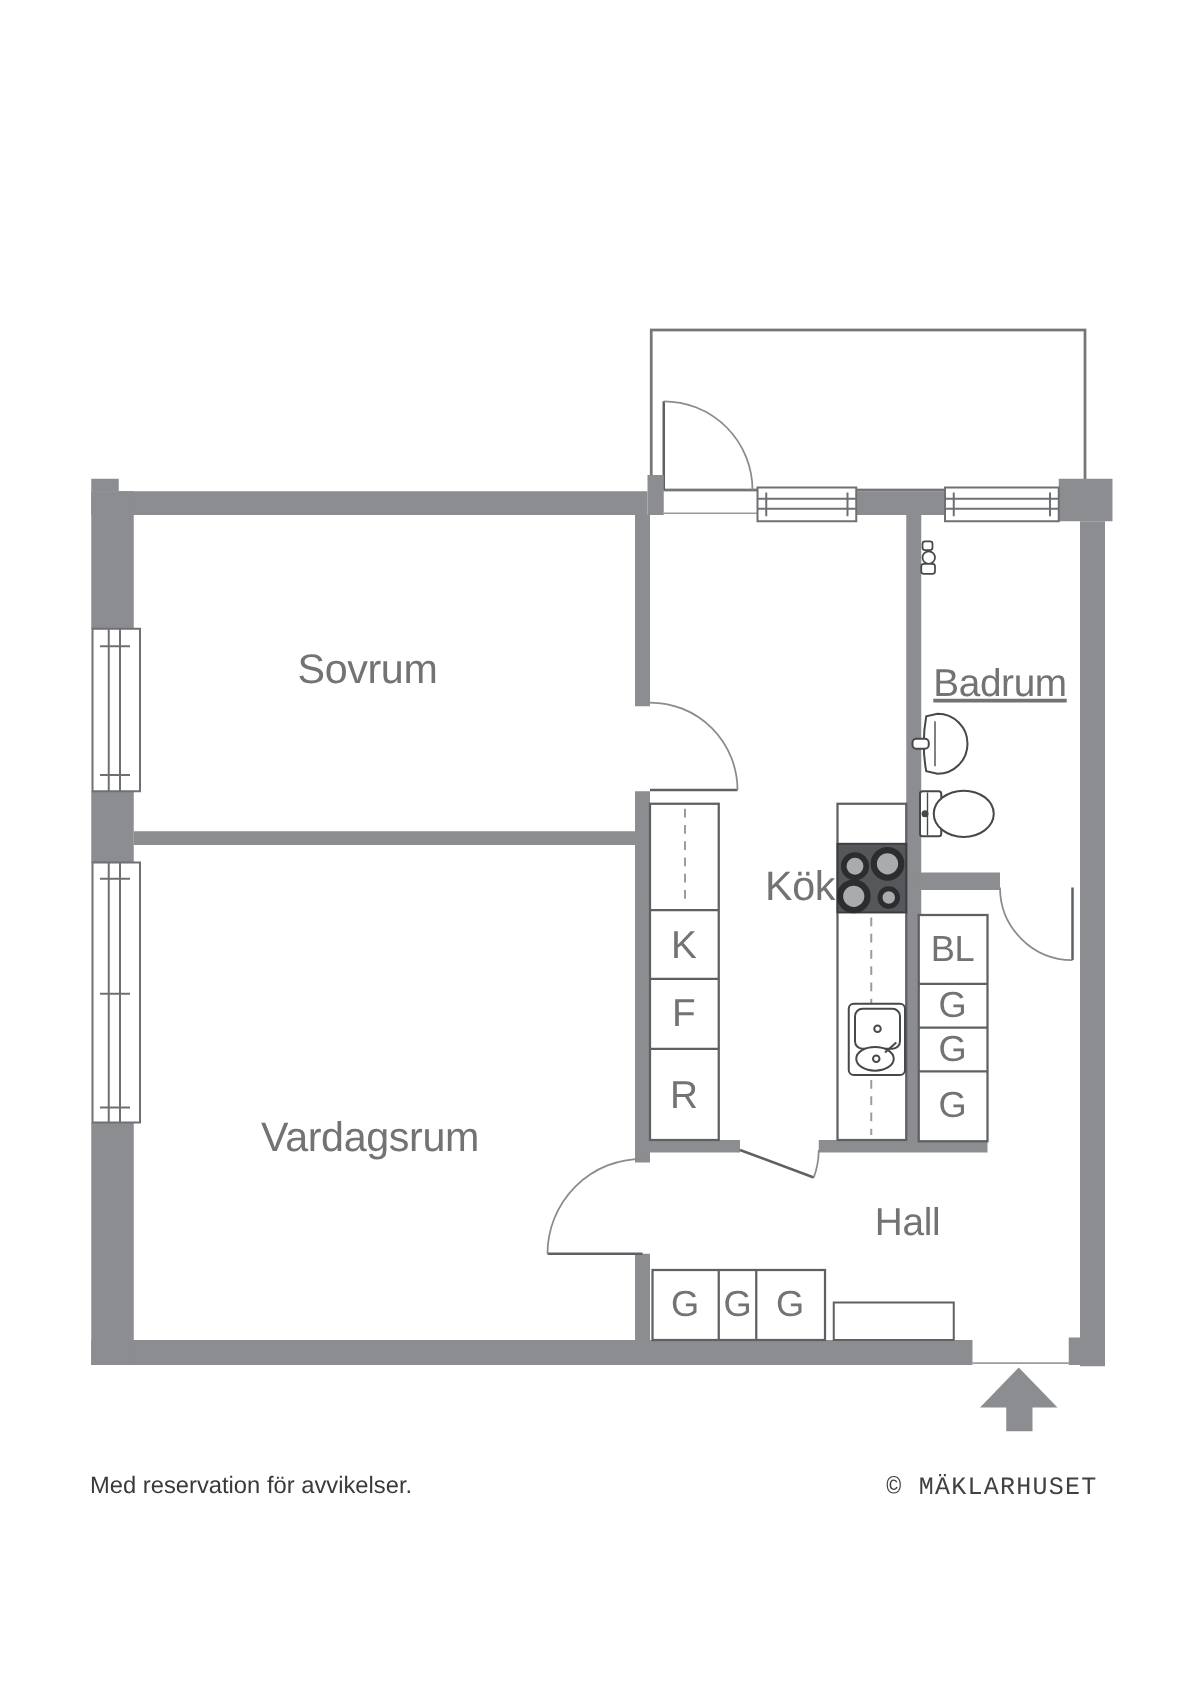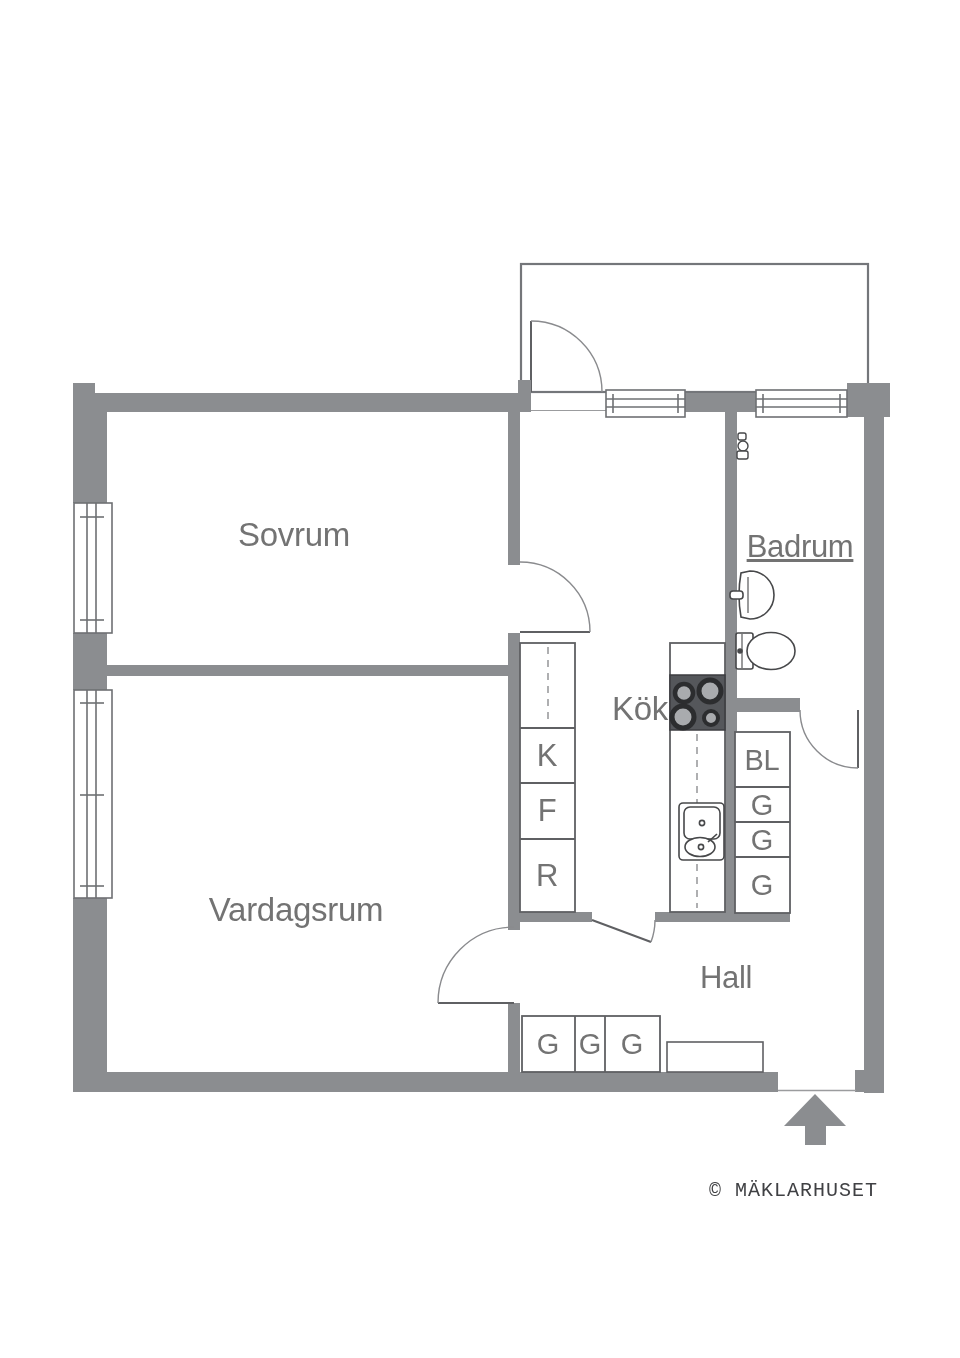--- a/index.html
+++ b/index.html
@@ -189,15 +189,16 @@
 
   <div class="lbl closet-lbl" style="left:762px;top:760px;">BL</div>
   <div class="lbl closet-lbl" style="left:762px;top:805px;">G</div>
   <div class="lbl closet-lbl" style="left:762px;top:840px;">G</div>
   <div class="lbl closet-lbl" style="left:762px;top:885px;">G</div>
 
   <div class="lbl closet-lbl" style="left:548px;top:1044px;">G</div>
   <div class="lbl closet-lbl" style="left:590px;top:1044px;">G</div>
   <div class="lbl closet-lbl" style="left:632px;top:1044px;">G</div>
 
+  <div class="footer-left">Med reservation för avvikelser.</div>
   <div class="footer-right">© MÄKLARHUSET</div>
 
 </div>
 
 </body></html>

